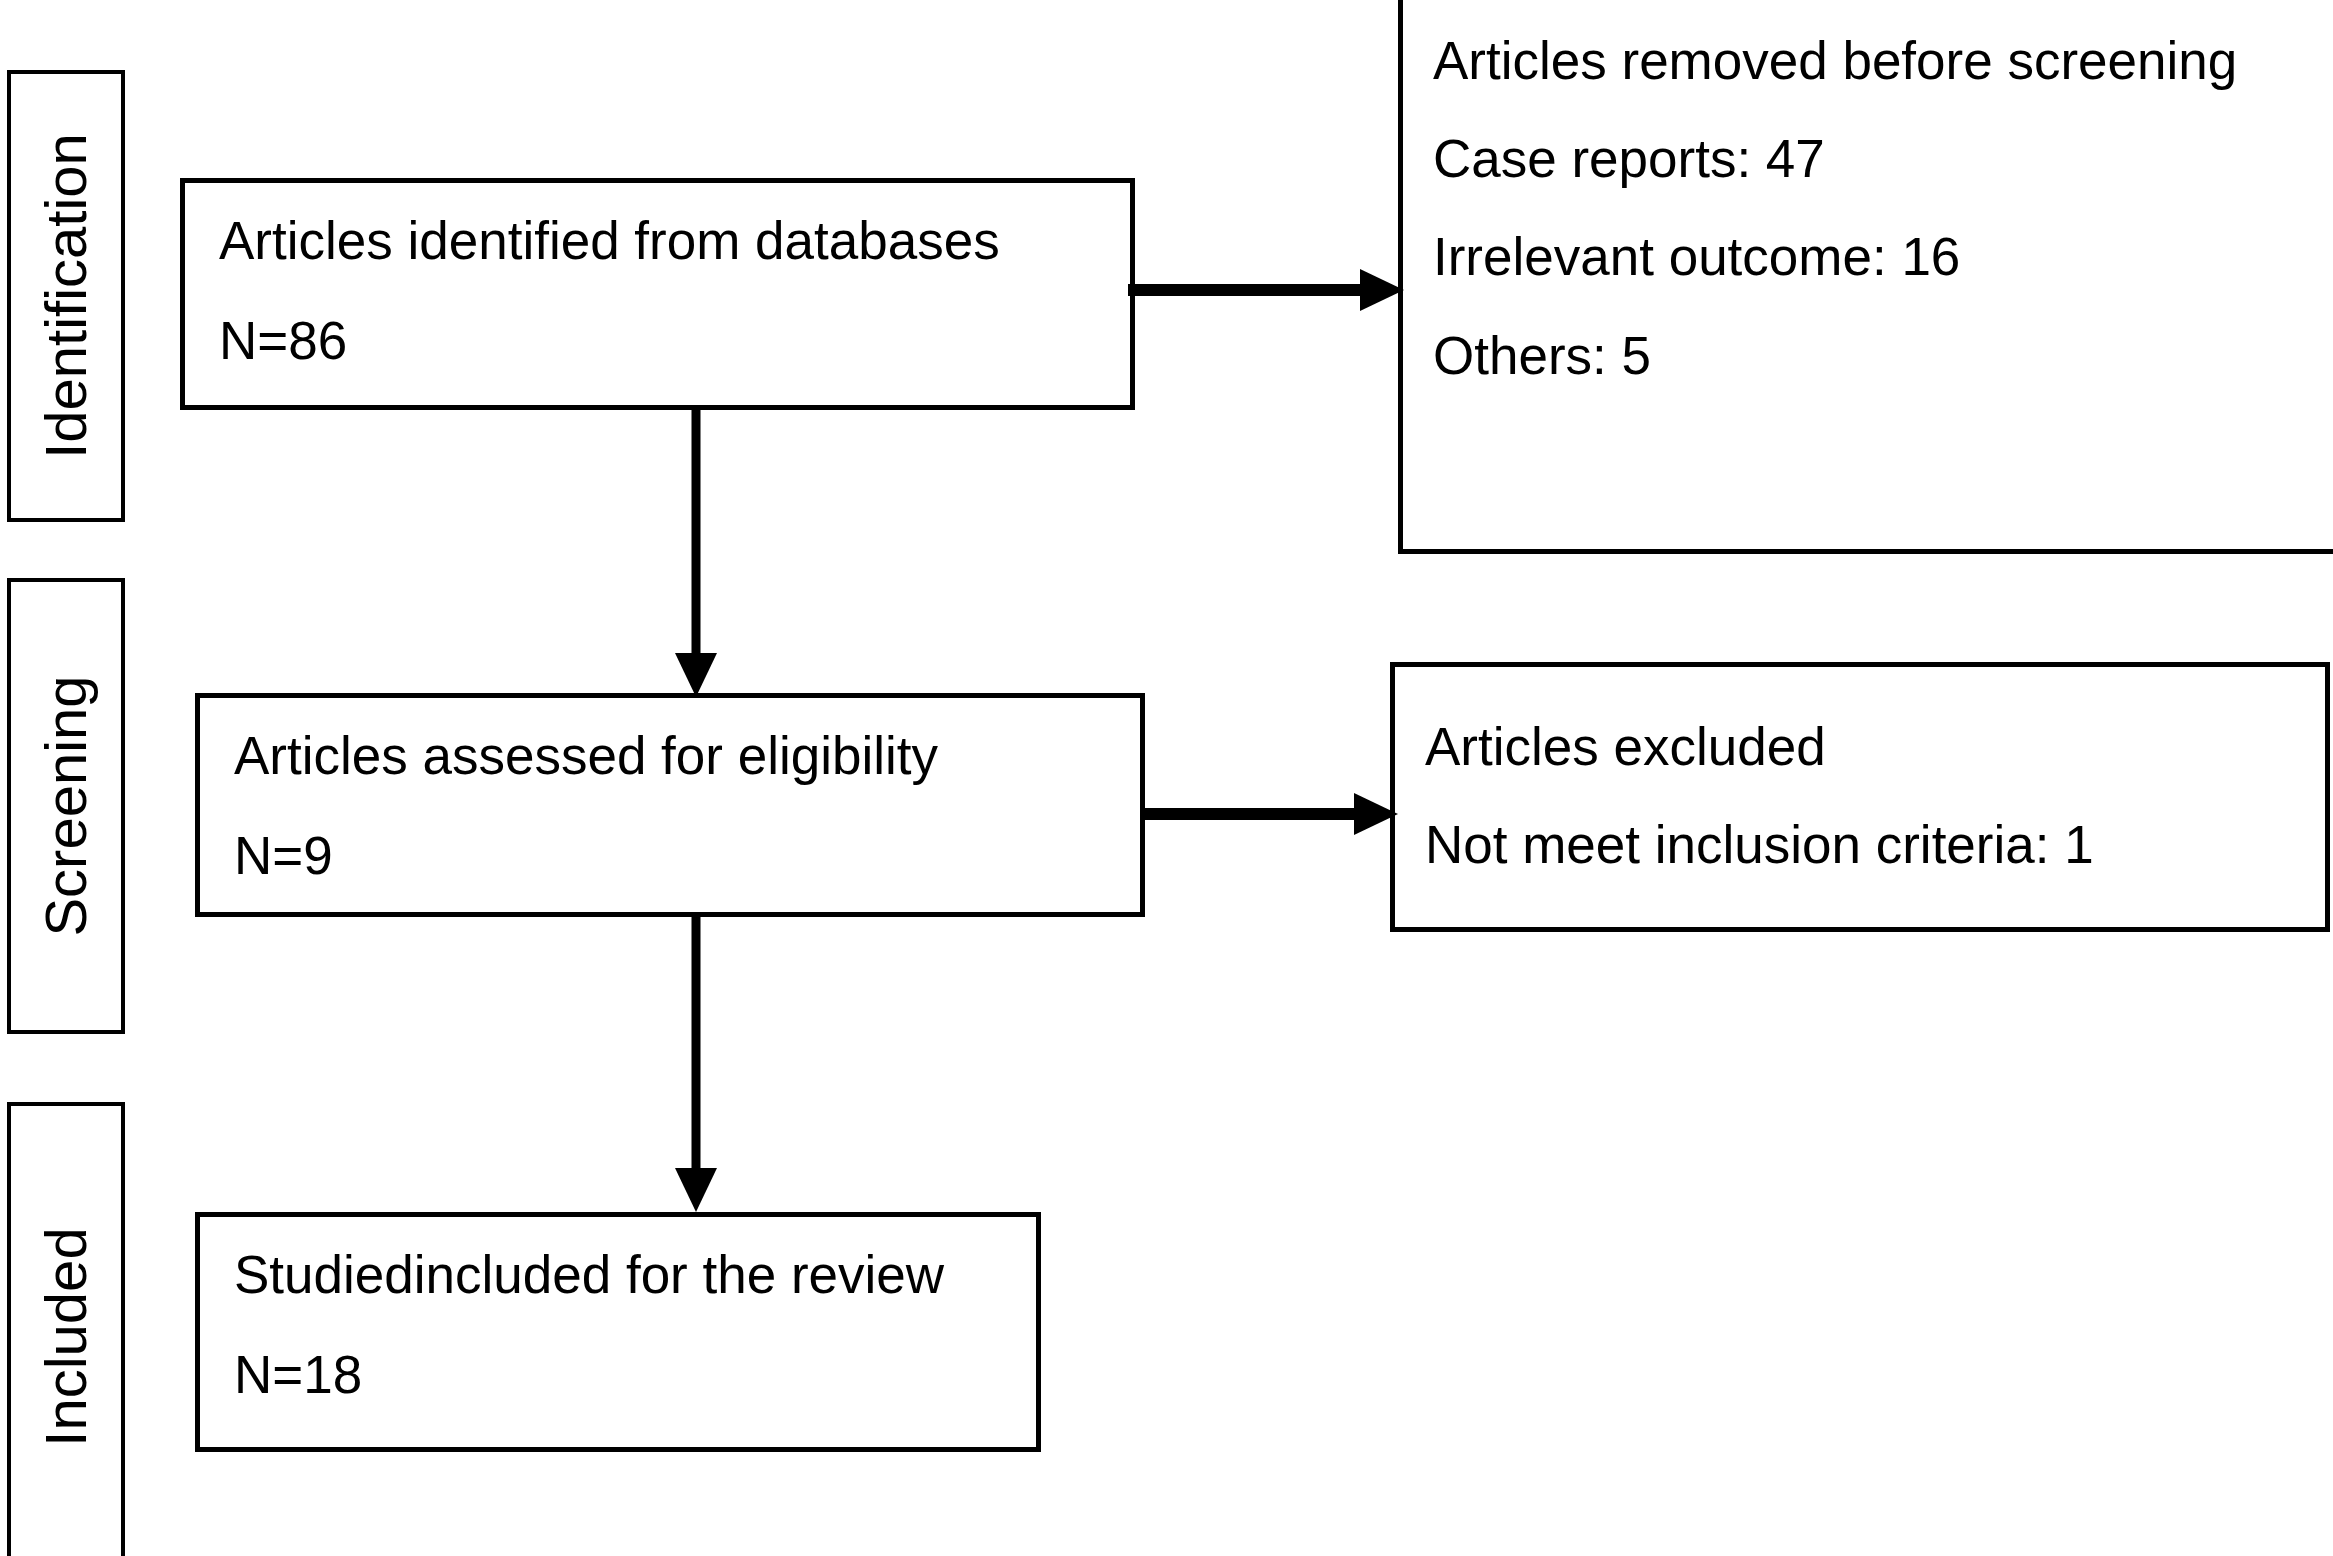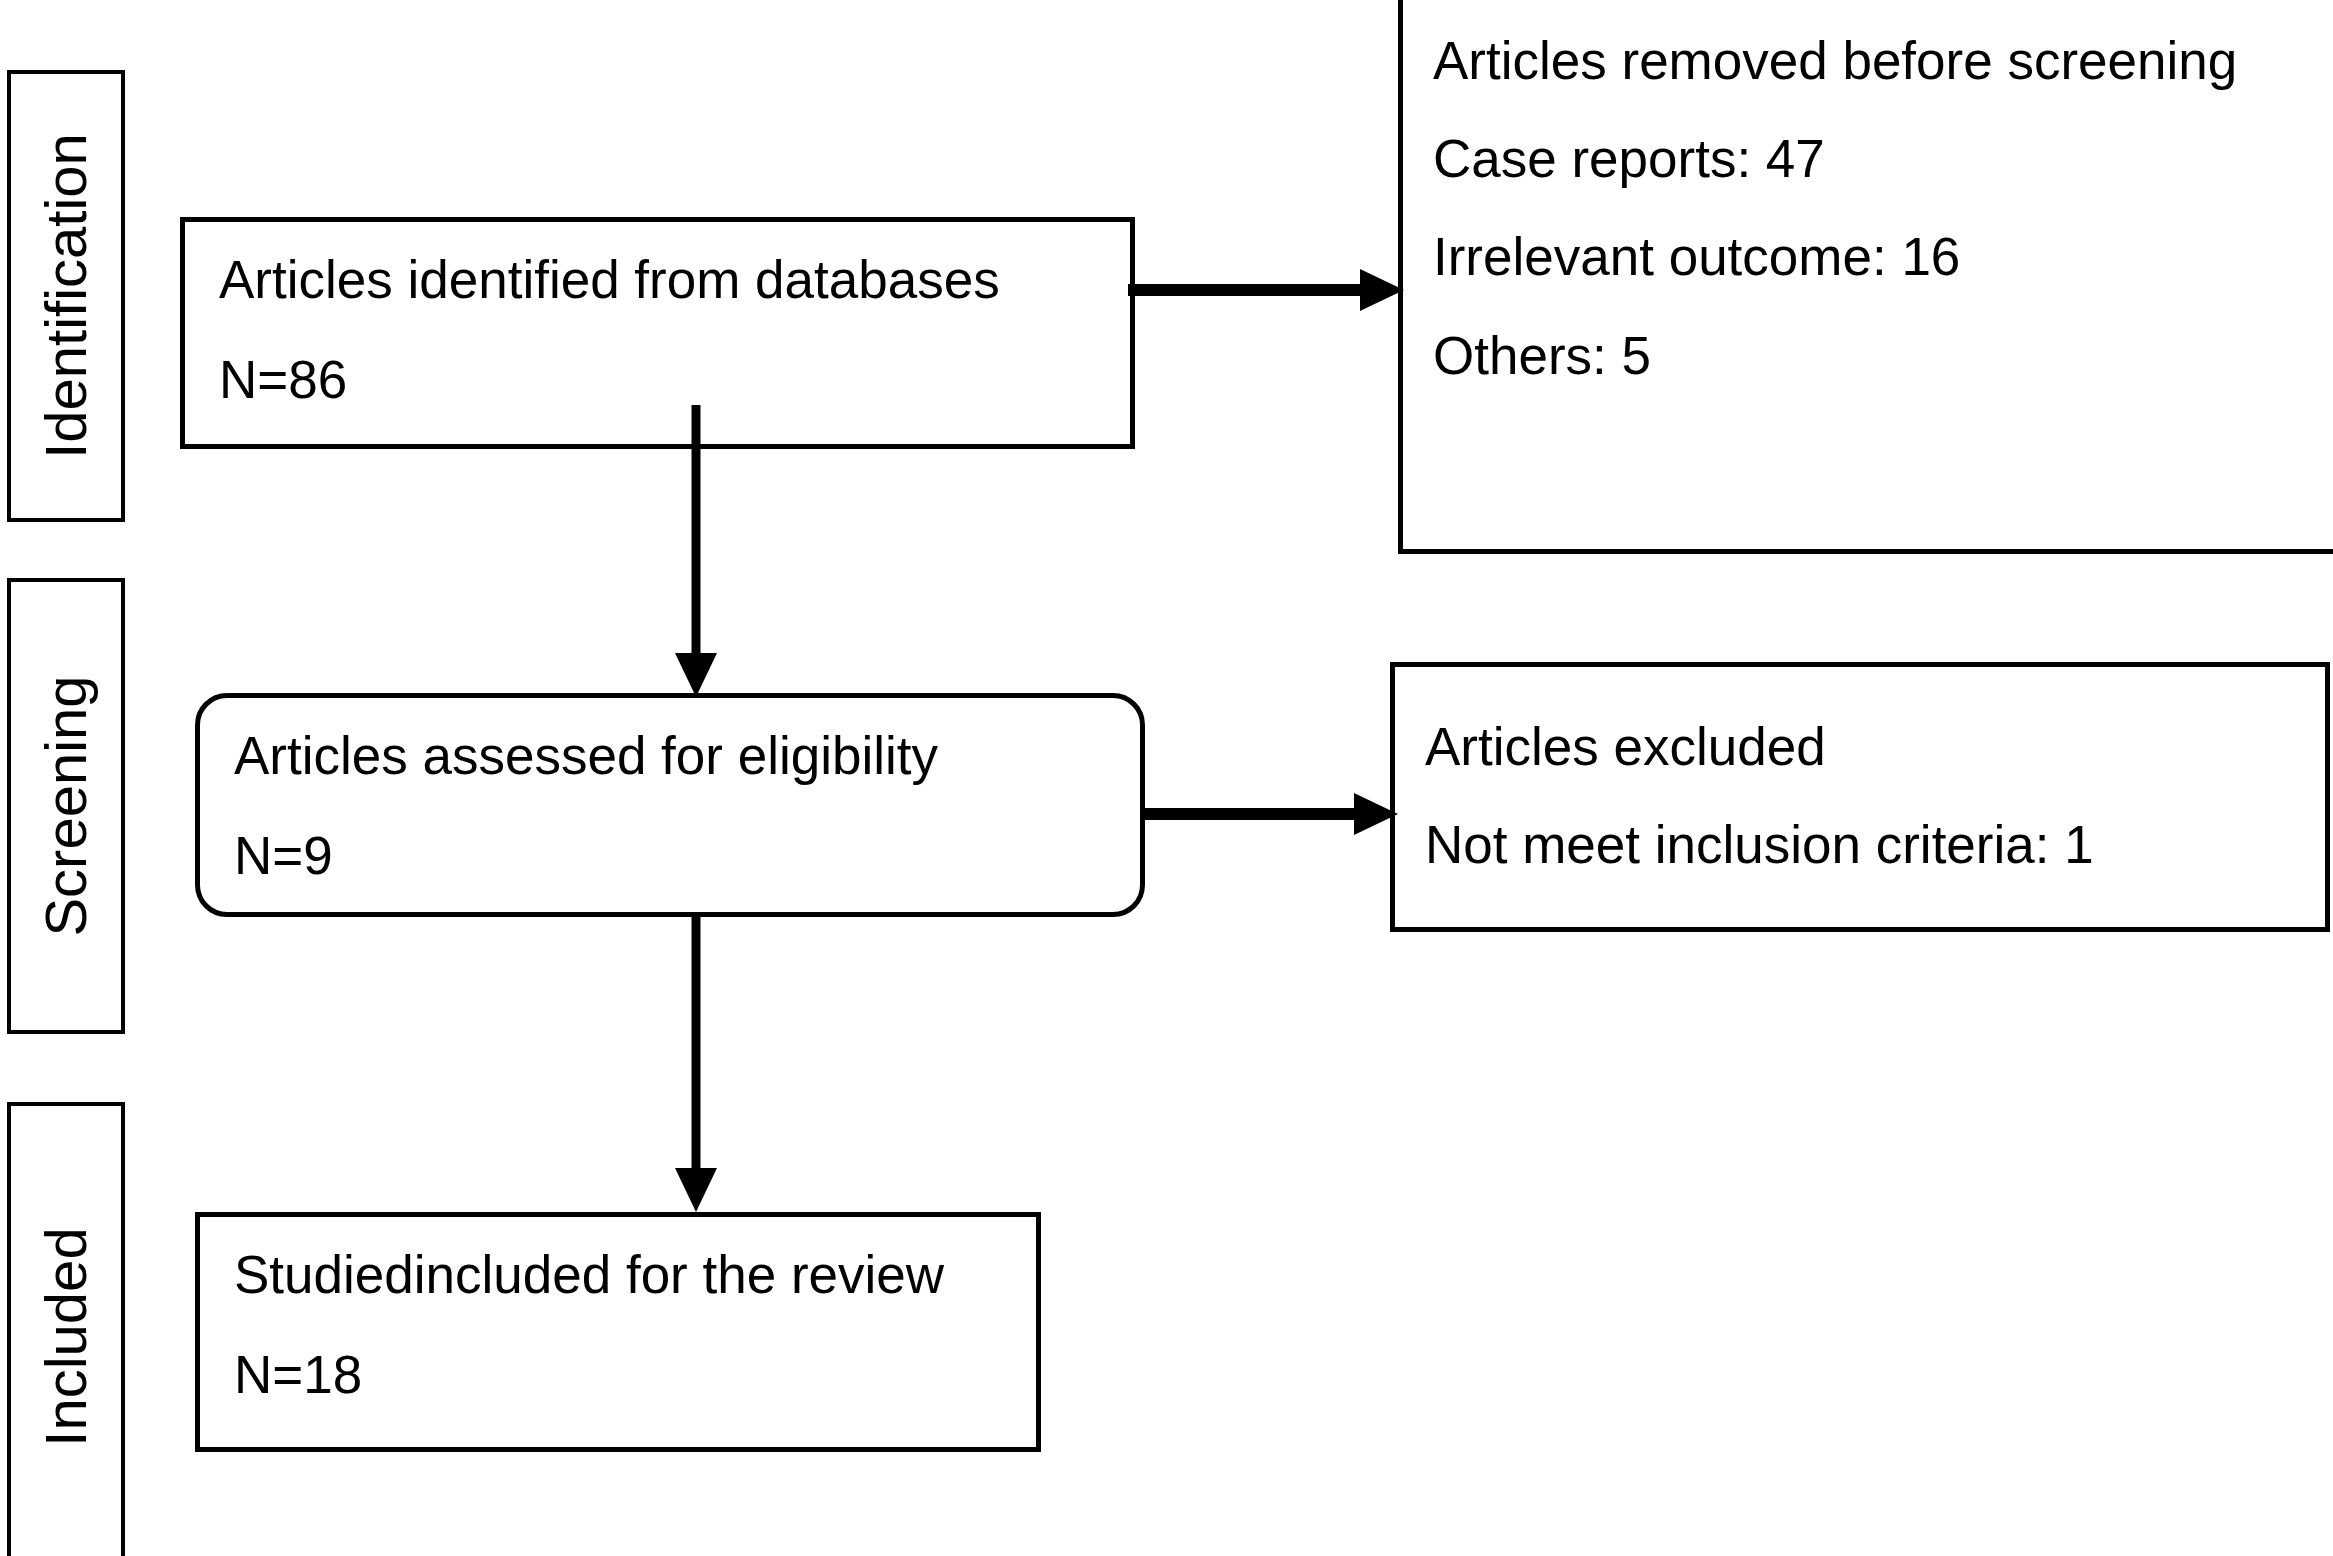--- a/index.html
+++ b/index.html
@@ -83,22 +83,22 @@
   .conn svg {
     display: block;
     overflow: visible;
   }
 
   
   #stage-identification { left: 7px;  top: 70px;   width: 118px; height: 452px; }
   #stage-screening      { left: 7px;  top: 578px;  width: 118px; height: 456px; }
   #stage-included       { left: 7px;  top: 1102px; width: 118px; height: 470px; }
 
-  #box-identified { left: 180px; top: 178px;  width: 955px; height: 232px; margin-top: 39px; }
-  #box-eligible   { left: 195px; top: 693px;  width: 950px; height: 224px; border-radius: 32px; }
+  #box-identified { left: 180px; top: 178px;  width: 955px; height: 232px; }
+  #box-eligible   { left: 195px; top: 693px;  width: 950px; height: 224px; }
   #box-included   { left: 195px; top: 1212px; width: 846px; height: 240px; }
 
   #box-removed   { left: 1398px; top: -6px;  width: 945px; height: 560px; padding-top: 34px; }
   #box-excluded  { left: 1390px; top: 662px; width: 940px; height: 270px; padding-top: 52px; }
 
   #conn-v1 { left: 660px;  top: 405px; width: 72px;  height: 296px; }
   #conn-v2 { left: 660px;  top: 912px; width: 72px;  height: 306px; }
   #conn-h1 { left: 1128px; top: 262px; width: 280px; height: 56px; }
   #conn-h2 { left: 1140px; top: 786px; width: 262px; height: 56px; }
 </style>

